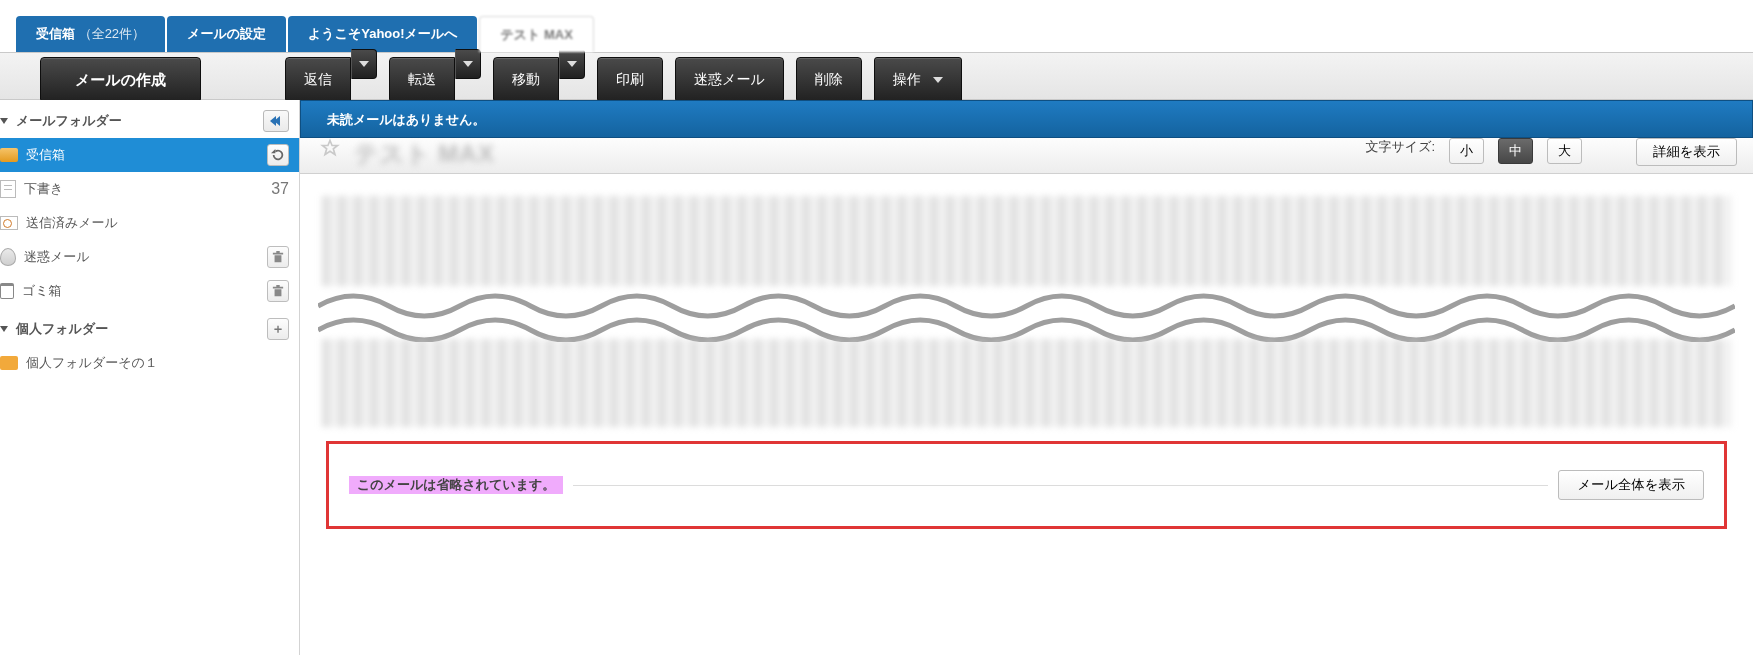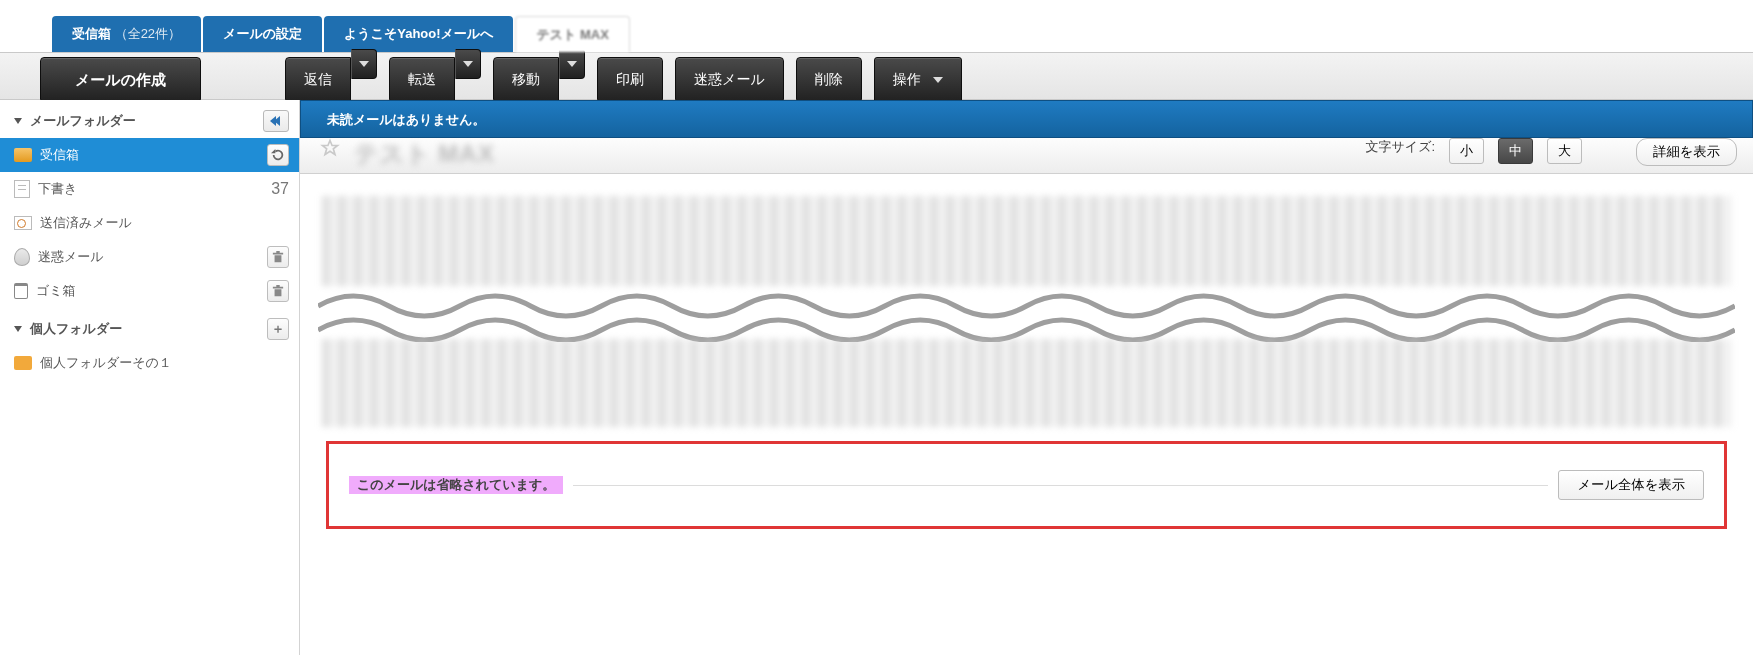--- a/index.html
+++ b/index.html
@@ -11,21 +11,21 @@
     width: 1753px;
     height: 655px;
     overflow: hidden;
   }
 
   
   .tabs {
     display: flex;
     align-items: flex-end;
     height: 52px;
-    padding-left: 52px;
+    padding-left: 16px;
     background: #fff;
   }
   .tab {
     height: 36px;
     line-height: 36px;
     padding: 0 20px;
     margin-right: 2px;
     border-radius: 4px 4px 0 0;
     color: #fff;
     font-weight: bold;
@@ -90,21 +90,21 @@
   .sidebar {
     width: 300px;
     flex: none;
     background: #fff;
     border-right: 1px solid #d3d3d3;
     padding-top: 4px;
   }
   .side-header, .side-item, .side-subheader {
     display: flex; align-items: center;
     height: 34px;
-    padding: 0 10px 0 14px;
+    padding: 0 10px 0 0;
     gap: 8px;
   }
   .side-header { color: #555; font-weight: bold; }
   .expander {
     width:0;height:0;
     border-left:4px solid transparent;
     border-right:4px solid transparent;
     border-top:6px solid #555;
     cursor:pointer;
   }
@@ -179,21 +179,21 @@
   .size-btn{
     height:26px; padding:0 10px;
     border:1px solid #bcbcbc; border-radius:3px;
     background:linear-gradient(#fff,#f1f1f1);
     cursor:pointer;
     font-size:13px;
   }
   .size-btn.active{ background:linear-gradient(#6b6b6b,#474747); color:#fff; border-color:#3a3a3a;}
   .detail-btn{
     height:28px; padding:0 16px;
-    border:1px solid #bcbcbc; border-radius:11px;
+    border:1px solid #bcbcbc; border-radius:3px;
     background:linear-gradient(#fff,#f0f0f0);
     cursor:pointer;
   }
 
   .mail-body{
     flex:none;
     position:relative;
     padding: 22px 18px 12px 18px;
     overflow:hidden;
   }

